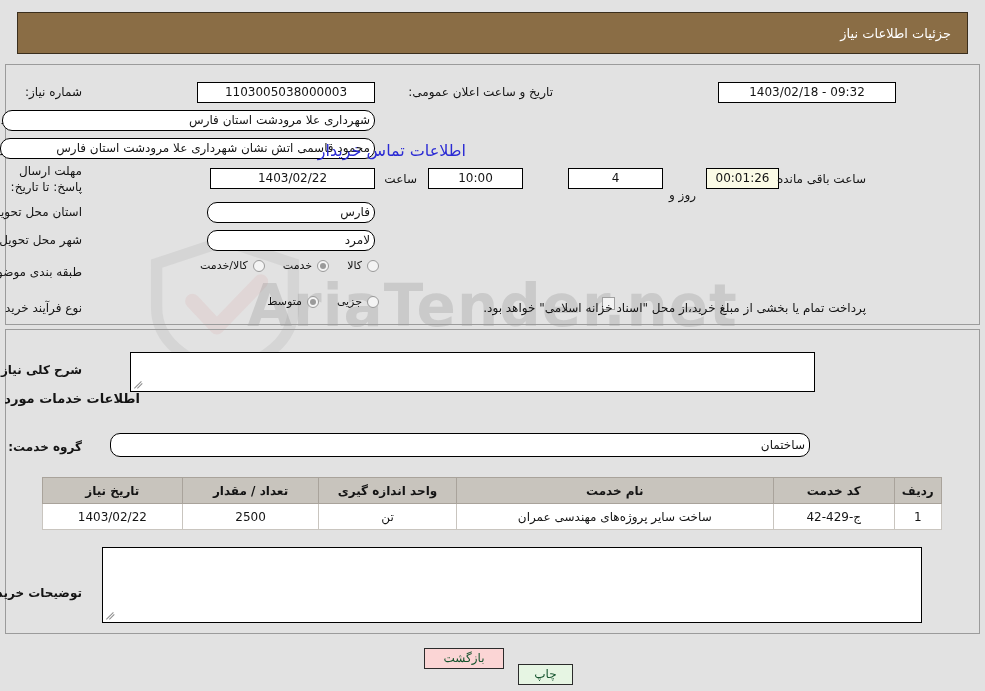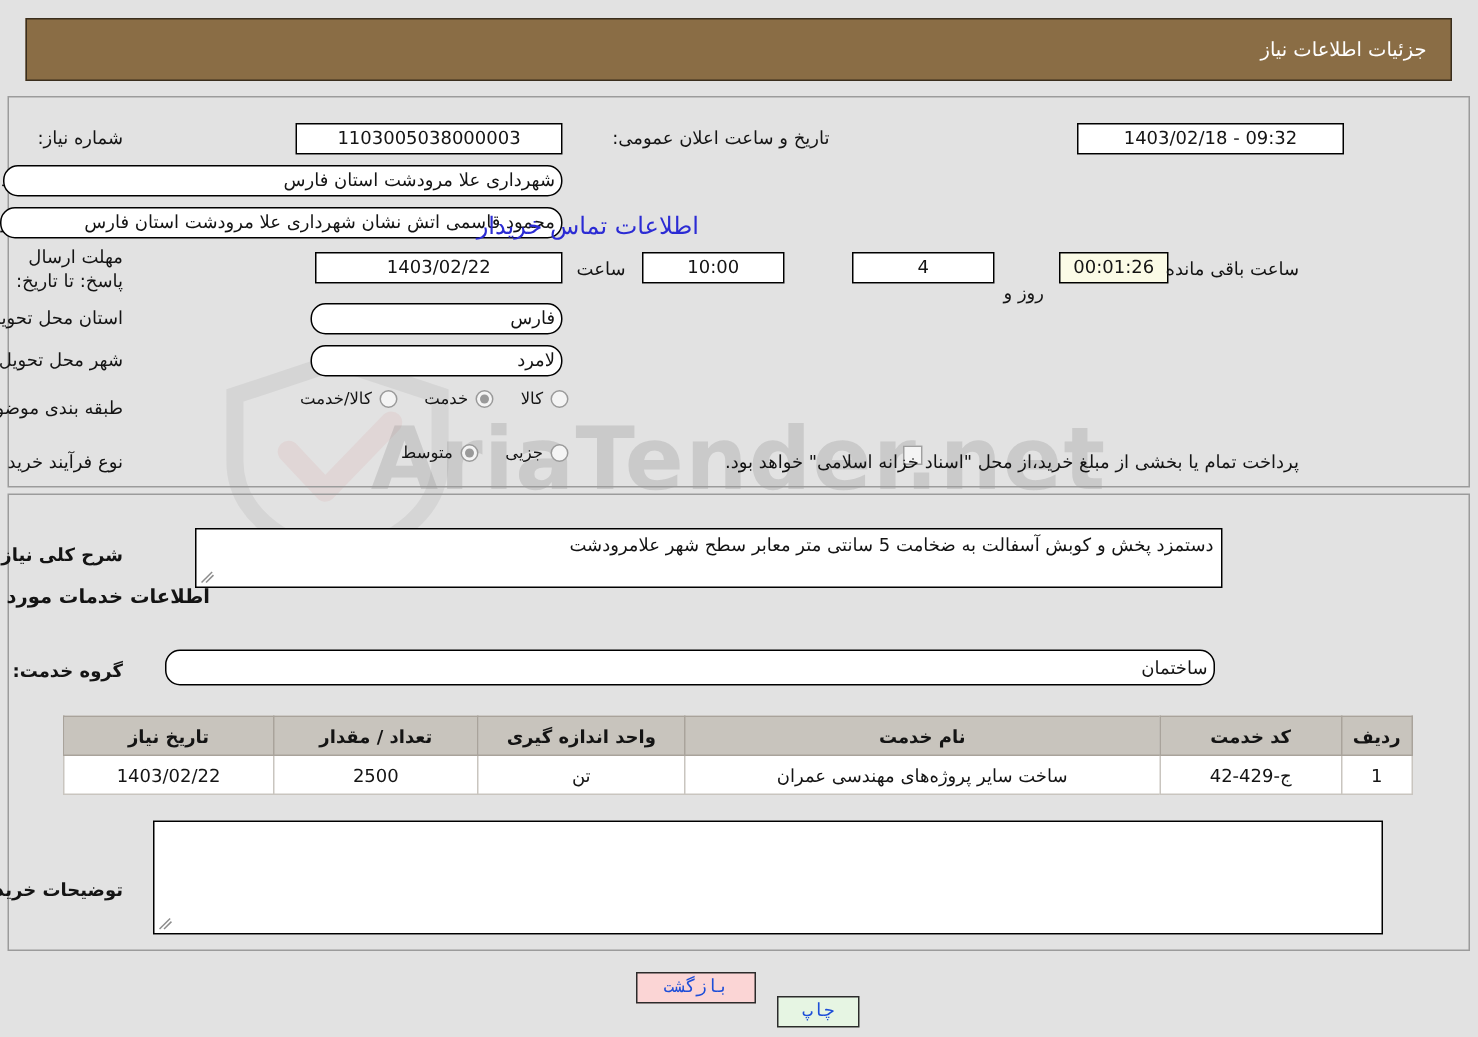--- a/index.html
+++ b/index.html
@@ -207,23 +207,23 @@
 
   
   .btn {
     position: absolute;
     border: 1px solid #2b2b2b;
     box-sizing: border-box;
     height: 21px;
     line-height: 19px;
     text-align: center;
     font-size: 12px;
-    color: #1d4ed8;
+    color: #14532d;
     cursor: pointer;
-    font-family: Liberation Mono, monospace;
+    font-family: Liberation Sans, sans-serif;
     padding: 0;
   }
   #btn-print  { background: #e6f5e3; }
   #btn-back   { background: #fbd5d5; }
 </style>
 </head>
 <body>
 
 <div id="watermark">
   <svg class="wm-shield" viewBox="0 0 100 86" xmlns="http://www.w3.org/2000/svg">
@@ -295,21 +295,20 @@
         <span class="radio-label">متوسط</span>
       </div>
     </div>
   <div class="checkbox-box" style="right:370px; top:297px;"></div>
   <div class="lbl" style="right:119px; top:300px;">پرداخت تمام یا بخشی از مبلغ خرید،از محل "اسناد خزانه اسلامی" خواهد بود.</div>
 
   <div class="panel" id="panel-desc"></div>
 
   <div class="lbl bold" style="right:903px; top:362px;">شرح کلی نیاز:</div>
   <div class="boxarea" style="right:170px; top:352px; width:685px; height:40px;">
-    <span>دستمزد پخش و کوبش آسفالت به ضخامت 5 سانتی متر معابر سطح شهر علامرودشت</span>
     <span class="resize-grip">
         <i></i>
         <i></i>
       </span>
   </div>
 
   <div class="lbl bold" style="right:845px; top:391px; font-size:13px;">اطلاعات خدمات مورد نیاز</div>
 
   <div class="lbl bold" style="right:903px; top:439px;">گروه خدمت:</div>
   <div class="fld right" style="right:175px; top:433px; width:700px; height:24px; line-height:22px;">ساختمان</div>

